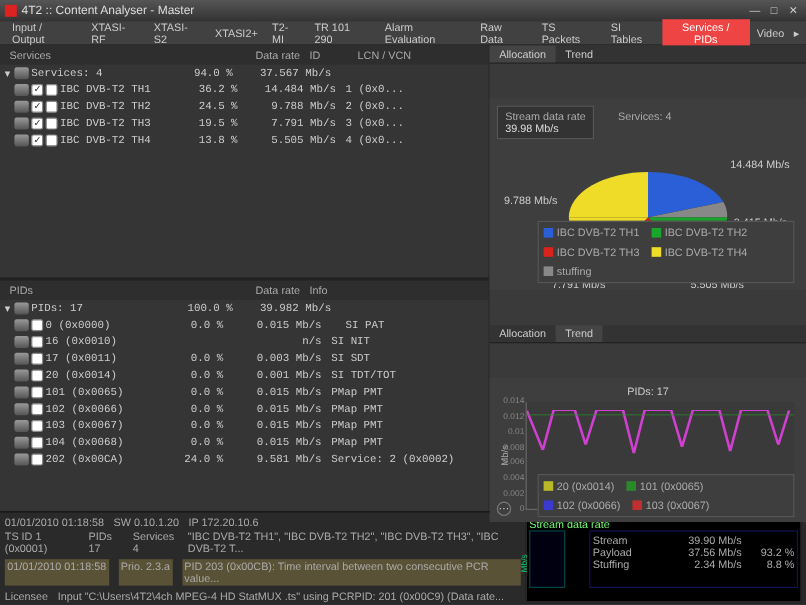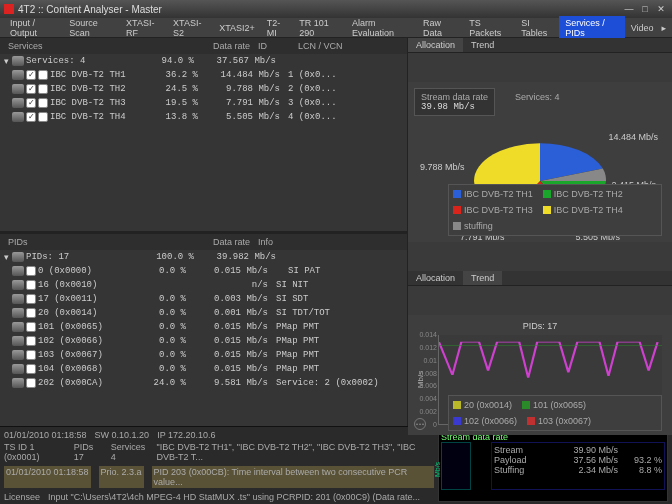--- a/index.html
+++ b/index.html
@@ -5,21 +5,21 @@
 *{margin:0;padding:0;box-sizing:border-box;font-family:Tahoma,Arial,sans-serif;font-size:9px;color:#aaa;}
 body{background:#3a3a3a;width:672px;height:504px;overflow:hidden;}
 .titlebar{background:linear-gradient(#555,#333);height:18px;display:flex;align-items:center;padding:0 4px;}
 .titlebar .icon{width:10px;height:10px;background:#d22;margin-right:4px;}
 .titlebar .title{color:#ddd;font-size:10px;}
 .titlebar .winbtns{margin-left:auto;display:flex;gap:2px;}
 .titlebar .winbtns span{width:14px;height:12px;display:flex;align-items:center;justify-content:center;color:#ccc;cursor:pointer;}
 .toolbar{background:#414141;height:20px;display:flex;align-items:center;padding:0 4px;border-bottom:1px solid #222;}
 .tool{padding:2px 6px;color:#ccc;cursor:pointer;}
 .tool.small{padding:2px 2px;}
-.tool.active{background:#1d4ed8;color:#fff;}
+.tool.active{background:#ef4444;color:#fff;text-align:center;}
 .main{display:flex;height:388px;}
 .left{width:408px;display:flex;flex-direction:column;border-right:1px solid #222;}
 .right{flex:1;display:flex;flex-direction:column;background:#3a3a3a;gap:29px;}
 .panel-header{display:flex;background:#2e2e2e;height:16px;align-items:center;padding:0 4px;font-size:9px;color:#999;}
 .panel-header .col{padding:0 4px;}
 .panel-body{flex:1;background:#353535;overflow:hidden;position:relative;}
 .row{display:flex;align-items:center;padding:1px 4px;height:14px;}
 .row .icn{width:12px;height:10px;background:#888;margin-right:2px;border-radius:2px;}
 .row .icn.disk{background:linear-gradient(#999,#555);}
 .row .icn.sq{background:#fff;border:1px solid #888;width:10px;height:10px;}
@@ -36,42 +36,41 @@
 .footer{background:#2a2a2a;height:78px;border-top:1px solid #111;padding:2px 4px;display:flex;gap:4px;}
 .footer-left{flex:1;}
 .footer-right{width:230px;background:#000;border:1px solid #333;padding:2px;}
 .footer-info{display:flex;gap:8px;padding:1px 0;color:#888;}
 .footer-info span{color:#aaa;}
 .footer-hl{background:#5a5236;color:#eee;padding:1px 2px;}
 .pie{width:160px;height:110px;position:relative;margin:10px auto 0;}
 .pie svg{width:100%;height:100%;}
 .stream-box{background:#333;padding:3px 6px;display:inline-block;border:1px solid #555;}
 .overlay-label{position:absolute;font-size:9px;color:#ccc;}
-.mono{font-family:Liberation Mono, monospace;}
+.mono{font-family:Liberation Sans, sans-serif;}
 .tick{position:absolute;left:-26px;font-size:7px;color:#888;width:24px;text-align:right;}
 .mini-title{color:#7f7;font-size:9px;}
 .mini-row{display:flex;gap:4px;font-family:"Courier New",monospace;color:#7ef;font-size:9px;}
 .separator{height:3px;background:#222;cursor:row-resize;}
 </style>
 </head>
 <body>
 
 <div class="titlebar">
   <div class="icon"></div>
   <div class="title">4T2 :: Content Analyser - Master</div>
   <div class="winbtns">
     <span>—</span>
     <span>□</span>
     <span>✕</span>
   </div>
 </div>
 
 <div class="toolbar" id="toolbar">
     <div class="tool">Input / Output</div>
-    <div class="tool">Source Scan</div>
     <div class="tool">XTASI-RF</div>
     <div class="tool">XTASI-S2</div>
     <div class="tool">XTASI2+</div>
     <div class="tool">T2-MI</div>
     <div class="tool">TR 101 290</div>
     <div class="tool">Alarm Evaluation</div>
     <div class="tool">Raw Data</div>
     <div class="tool">TS Packets</div>
     <div class="tool">SI Tables</div>
     <div class="tool active">Services / PIDs</div>

